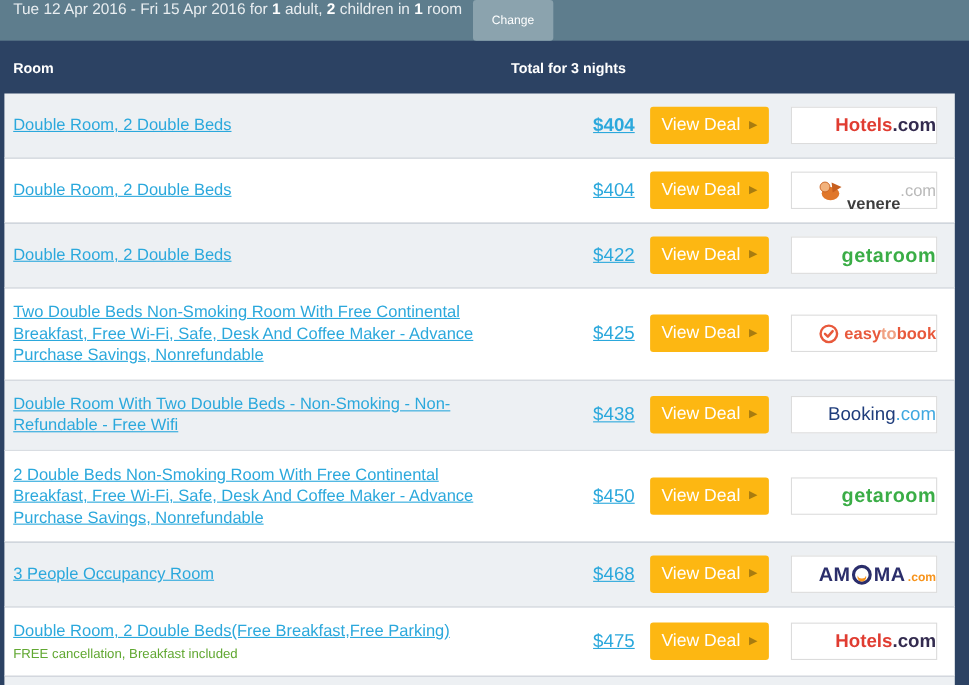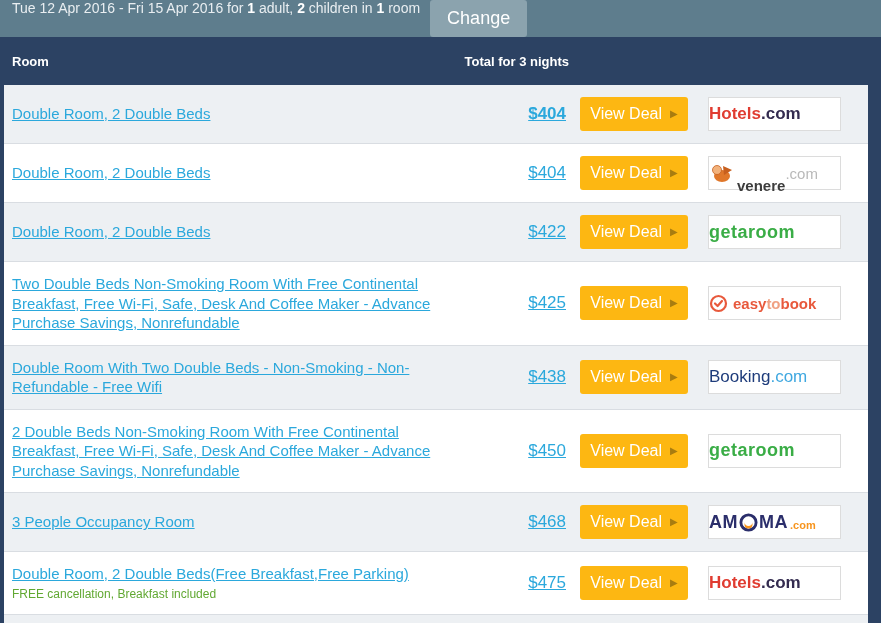--- a/index.html
+++ b/index.html
@@ -12,36 +12,36 @@
   
   .topbar {
     height: 37px; background: #5e7d8d;
     display: flex; 
     padding: 0 12px; color: #e9eef1; font-size: 14px;
     white-space: pre;
   }
   .topbar b { color: #ffffff; font-weight: bold; }
   .change-btn {
     margin-left: 10px; background: #8ba3ae; color: #fff;
-    border: none; border-radius: 3px; font-size: 18px;
+    border: none; border-radius: 3px; font-size: 11px;
     padding: 5px 17px; cursor: pointer;
     font-family: "Liberation Sans", sans-serif;
   }
   
   .content { margin: 0 13px 0 4px; }
   .header-row {
     height: 48px; display: flex; align-items: center;
     justify-content: space-between;
     color: #ffffff; font-size: 13px; font-weight: bold;
     padding-left: 8px; padding-right: 299px;
   }
   
   .row {
     background: #ffffff; display: flex; align-items: center;
-    padding: 12px 27px 12px 8px;
+    padding: 12px 16px 12px 8px;
     border-bottom: 1px solid #d9dde2;
   }
   .rows .row:nth-child(odd) { background: #edf0f3; }
   .c-title { flex: 1; padding-right: 24px; }
   a.room-link {
     color: #2ba8dc; font-size: 15px; line-height: 1.3;
     text-decoration: underline; cursor: pointer;
   }
   .subtitle { color: #61a832; font-size: 12px; line-height: 1.3; margin-top: 3px; }
   .c-price { width: 90px; text-align: right; flex: none; }
@@ -56,21 +56,21 @@
     border: none; border-radius: 3px; color: #ffffff; font-size: 16px;
     display: flex; align-items: center; justify-content: center;
     gap: 8px; cursor: pointer;
     font-family: "Liberation Sans", sans-serif;
   }
   .vd-arrow { color: #a87c10; font-size: 10px; line-height: 1; }
   .c-logo { width: 133px; margin-left: 20px; flex: none; }
   .logo-box {
     width: 133px; height: 34px; background: #ffffff;
     border: 1px solid #dcdcdc;
-    display: flex; align-items: center; justify-content: flex-start;
+    display: flex; align-items: center; justify-content: flex-end;
   }
   
   .lg { display: flex; align-items: center; white-space: nowrap; }
   .lg-hotels { font-size: 17px; font-weight: bold; }
   .lg-hotels .hot1 { color: #e03c31; }
   .lg-hotels .hot2 { color: #332b4f; }
   .lg-venere { font-size: 15px; }
   .lg-venere svg { margin-right: 4px; }
   .lg-venere .ven1 { color: #3d3d3d; font-weight: bold; margin-top: 24px; }
   .lg-venere .ven2 { color: #b9b9b9; }

